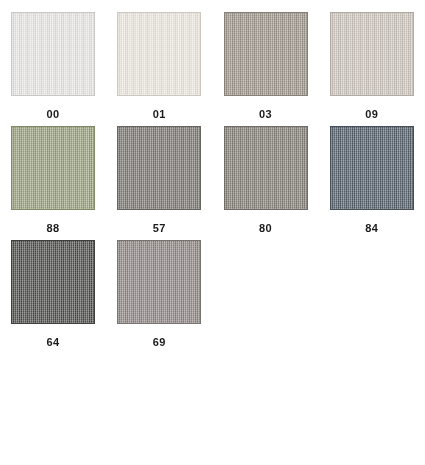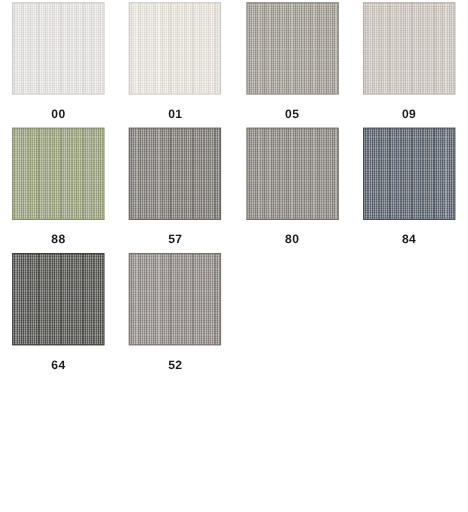--- a/index.html
+++ b/index.html
@@ -12,21 +12,21 @@
     height: 465px;
     font-family: "Liberation Sans", sans-serif;
     -webkit-font-smoothing: antialiased;
   }
 
   #swatch-grid {
     display: grid;
     grid-template-columns: repeat(4, 106.25px);
     grid-auto-rows: 114px;
     align-content: start;
-    padding-top: 2px;
+    padding-top: 12px;
   }
 
   .swatch-cell {
     display: flex;
     flex-direction: column;
     align-items: center;
   }
 
   .swatch-chip-wrap {
     width: 84px;
@@ -96,21 +96,21 @@
     <div class="swatch-cell">
       <div class="swatch-chip-wrap">
         <div class="swatch-chip" style="background-color: rgb(239, 234, 225);"></div>
       </div>
       <div class="swatch-label">01</div>
     </div>
     <div class="swatch-cell">
       <div class="swatch-chip-wrap">
         <div class="swatch-chip" style="background-color: rgb(156, 150, 141);"></div>
       </div>
-      <div class="swatch-label">05</div>
+      <div class="swatch-label">03</div>
     </div>
     <div class="swatch-cell">
       <div class="swatch-chip-wrap">
         <div class="swatch-chip" style="background-color: rgb(207, 200, 192);"></div>
       </div>
       <div class="swatch-label">09</div>
     </div>
     <div class="swatch-cell">
       <div class="swatch-chip-wrap">
         <div class="swatch-chip" style="background-color: rgb(150, 161, 119);"></div>
@@ -138,15 +138,15 @@
     <div class="swatch-cell">
       <div class="swatch-chip-wrap">
         <div class="swatch-chip" style="background-color: rgb(74, 75, 70);"></div>
       </div>
       <div class="swatch-label">64</div>
     </div>
     <div class="swatch-cell">
       <div class="swatch-chip-wrap">
         <div class="swatch-chip" style="background-color: rgb(141, 134, 130);"></div>
       </div>
-      <div class="swatch-label">52</div>
+      <div class="swatch-label">69</div>
     </div>
   </main>
 
 </body></html>

